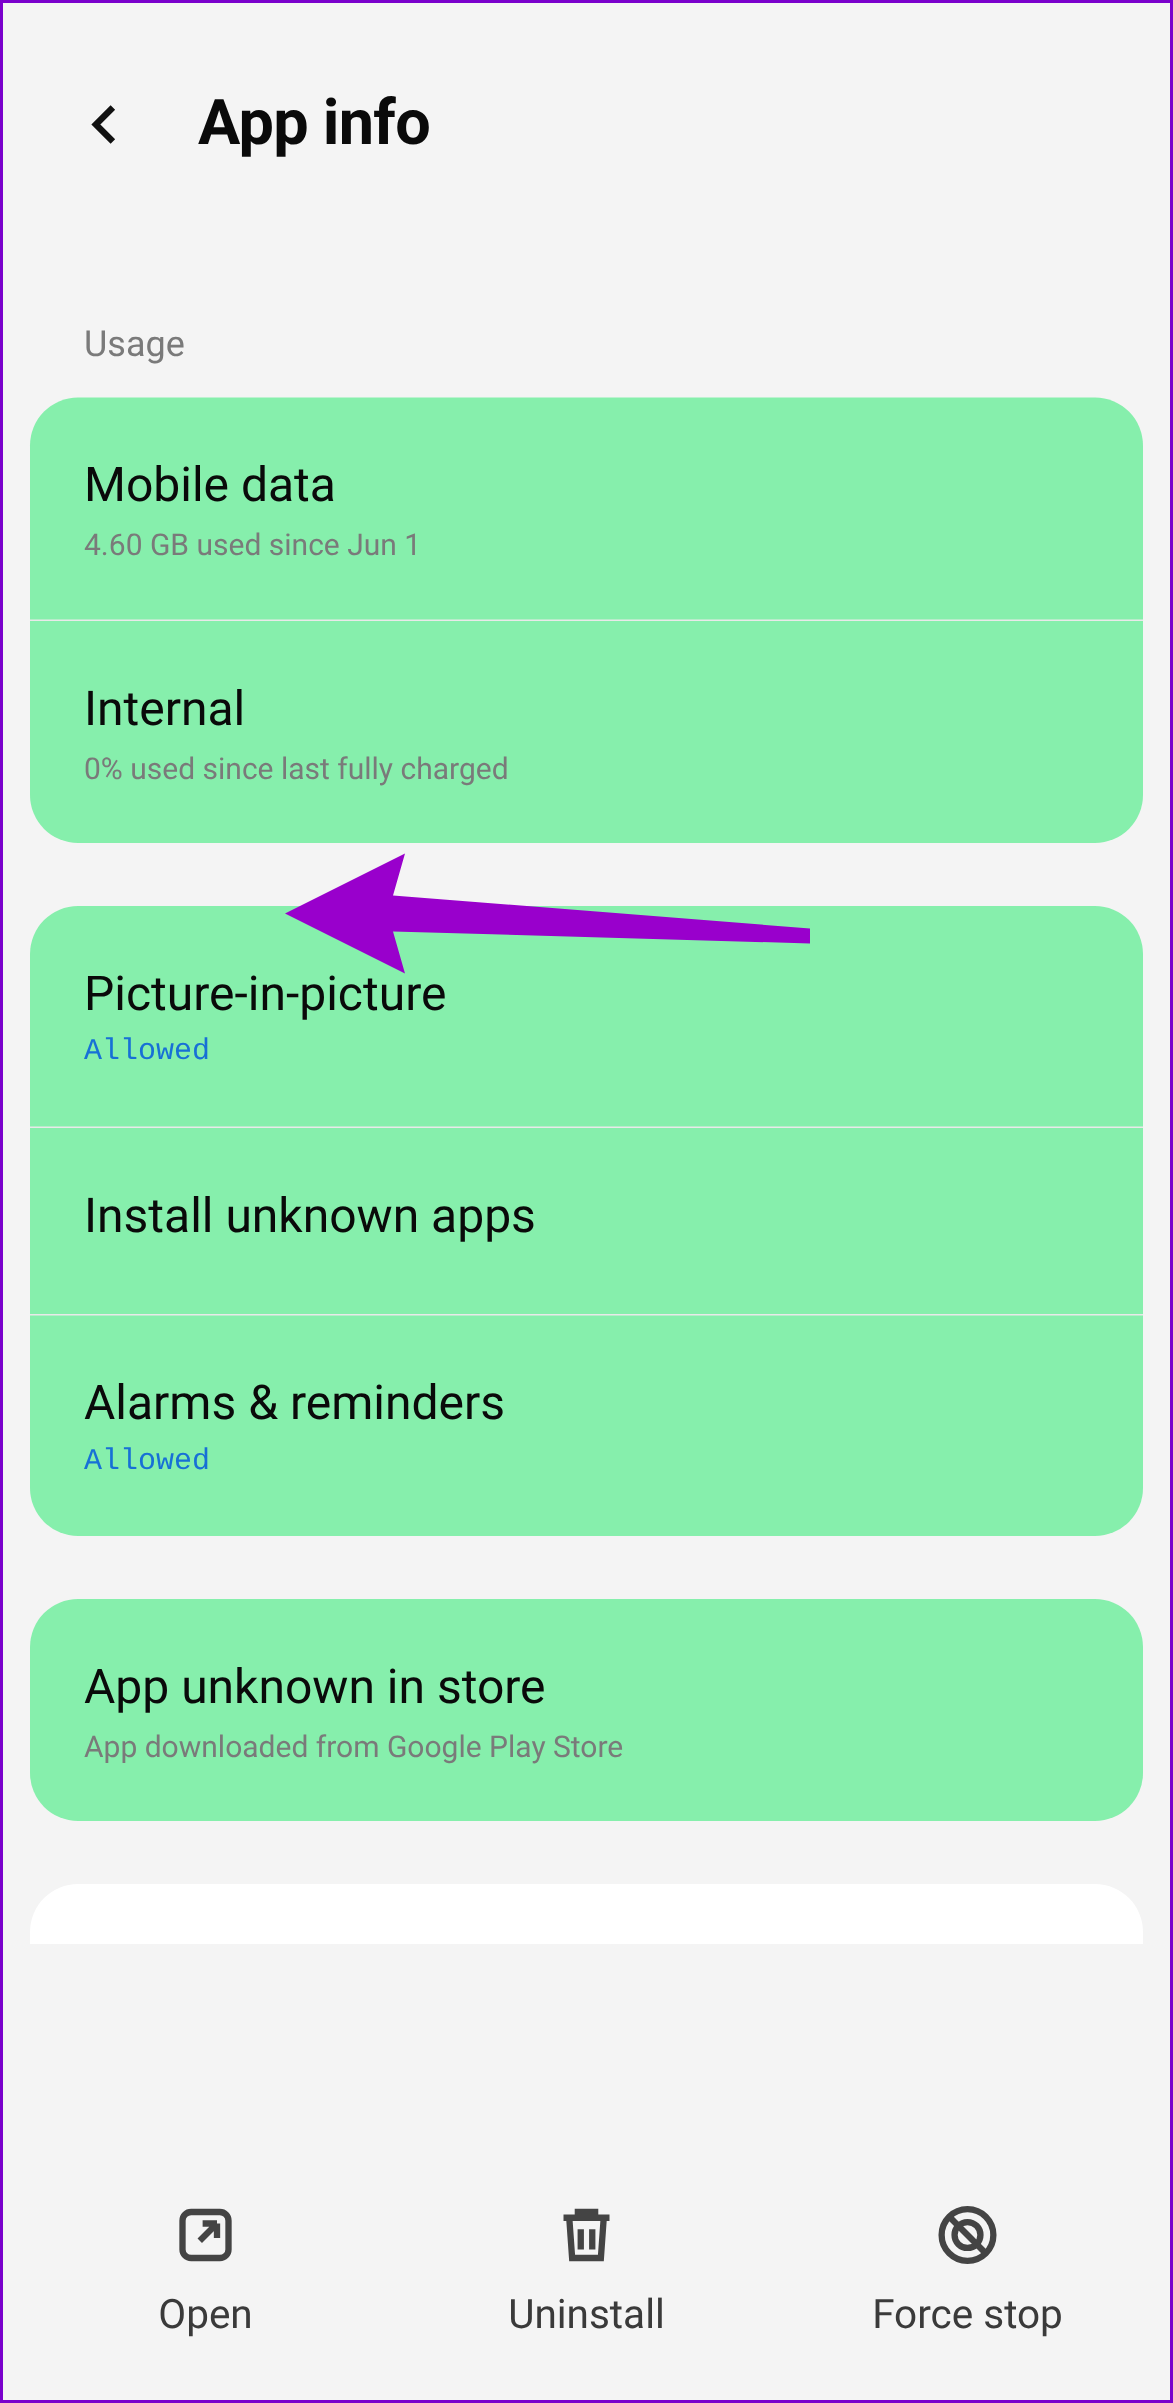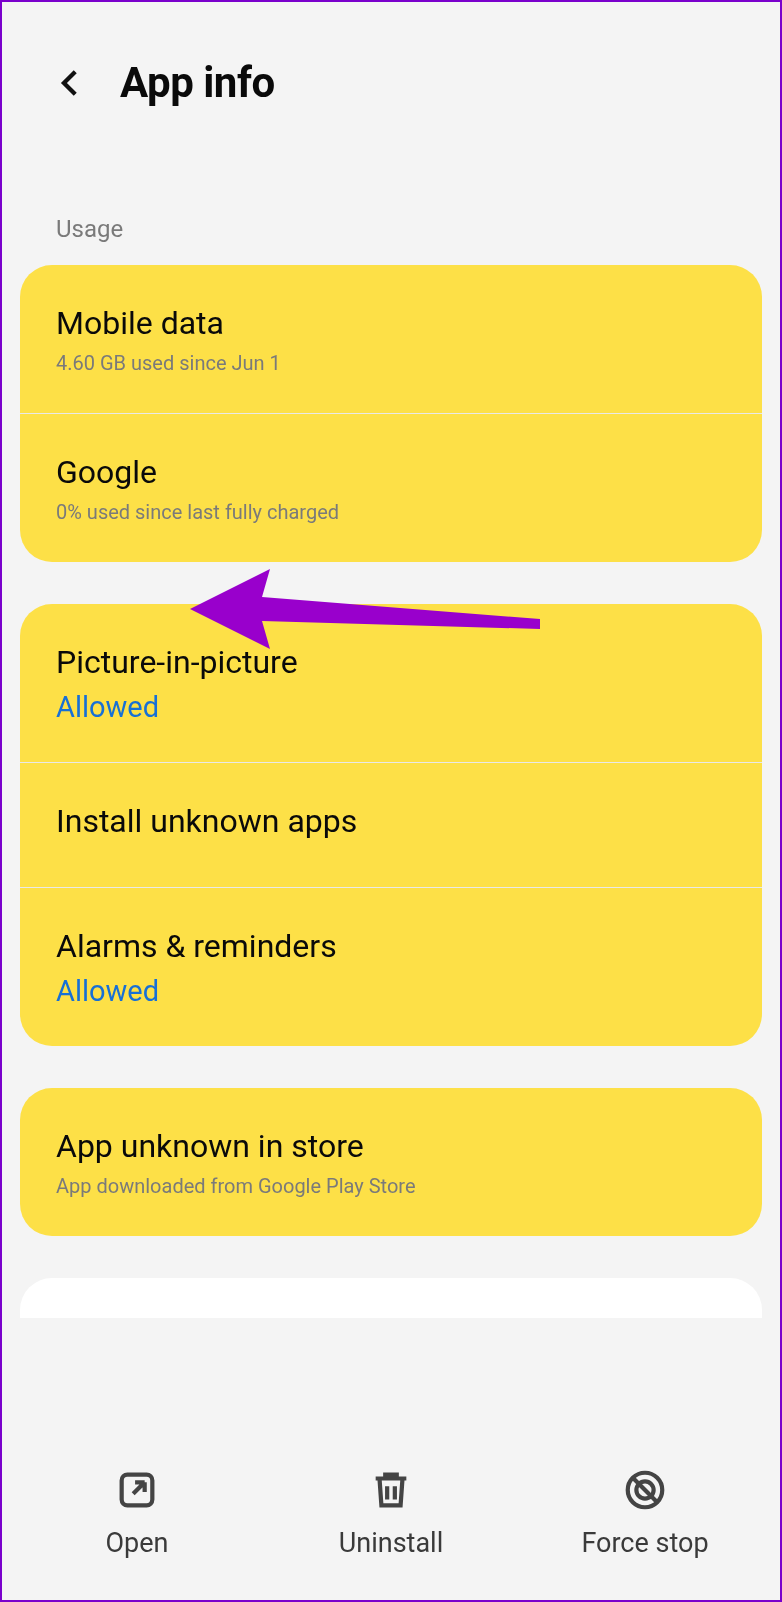--- a/index.html
+++ b/index.html
@@ -8,66 +8,67 @@
     font-family: -apple-system, BlinkMacSystemFont, "Segoe UI", Roboto, sans-serif;
     background: #f4f4f4;
     border: 2px solid #7a00cc;
     position: relative;
     overflow: hidden;
   }
   .header {
     display: flex;
     align-items: center;
     padding: 56px 24px 50px 52px;
-    gap: 32px;
+    gap: 44px;
   }
   .back-icon {
     width: 34px; height: 34px;
     display: flex; align-items: center; justify-content: center;
     flex-shrink: 0;
   }
   .back-icon svg { stroke: #111; stroke-width: 3; fill: none; }
   .header-title {
     font-size: 42px;
     font-weight: 700;
     color: #0a0a0a;
     letter-spacing: -0.5px;
   }
   .section-label {
     font-size: 24px;
     color: #7a7a7a;
     padding: 58px 0 22px 54px;
     font-weight: 400;
   }
   .card {
-    background: #fde047;
+    background: #86efac;
     border-radius: 32px;
     margin: 0 18px;
   }
   .row {
     padding: 38px 22px 38px 36px;
   }
   .row + .row { border-top: 1px solid #e9e9e9; }
   .row-title {
     font-size: 32px;
     color: #0a0a0a;
     font-weight: 400;
     line-height: 1.25;
     margin-bottom: 8px;
   }
   .row-sub {
     font-size: 20px;
     color: #7a7a7a;
     font-weight: 400;
   }
   .row-status {
-    font-size: 29px;
+    font-size: 20px;
     color: #1770d6;
     font-weight: 400;
     margin-top: 6px;
+    font-family: Liberation Mono, monospace;
   }
   .gap { height: 42px; }
   .bottom-bar {
     position: absolute;
     left: 0; right: 0; bottom: 0;
     height: 170px;
     background: #f4f4f4;
     display: flex;
     justify-content: space-around;
     align-items: center;
@@ -110,21 +111,21 @@
 </div>
 
 <div class="section-label">Usage</div>
 
 <div class="card">
   <div class="row">
     <div class="row-title">Mobile data</div>
     <div class="row-sub">4.60 GB used since Jun 1</div>
   </div>
   <div class="row">
-    <div class="row-title">Google</div>
+    <div class="row-title">Internal</div>
     <div class="row-sub">0% used since last fully charged</div>
   </div>
 </div>
 
 <div class="gap"></div>
 
 <div class="card">
   <div class="row">
     <div class="row-title">Picture-in-picture</div>
     <div class="row-status">Allowed</div>

